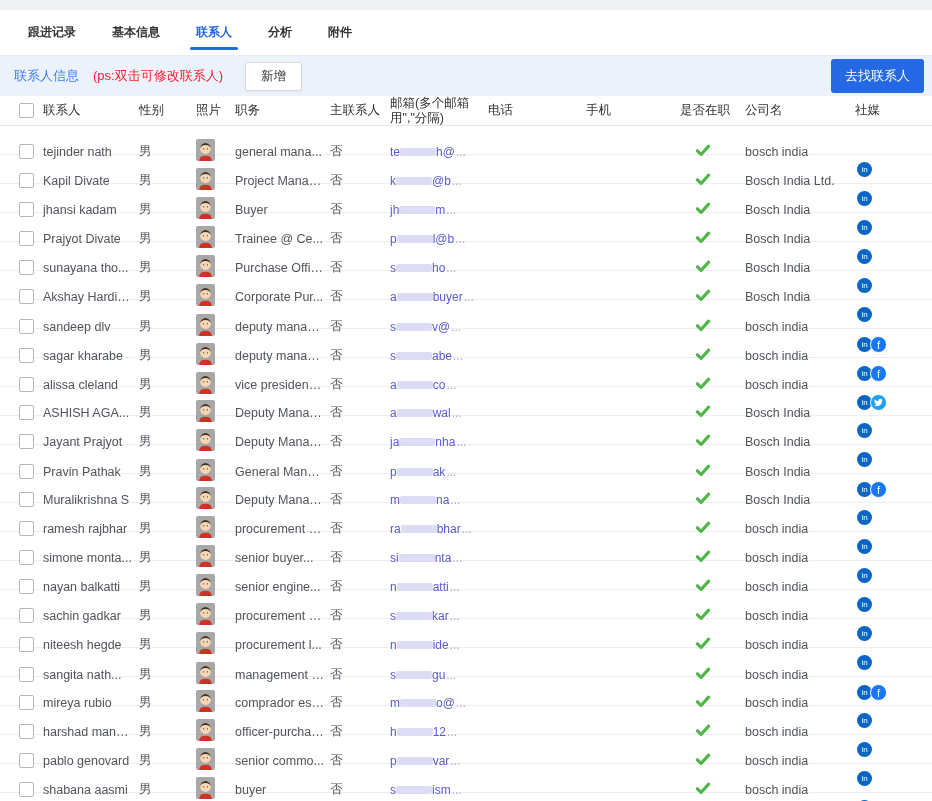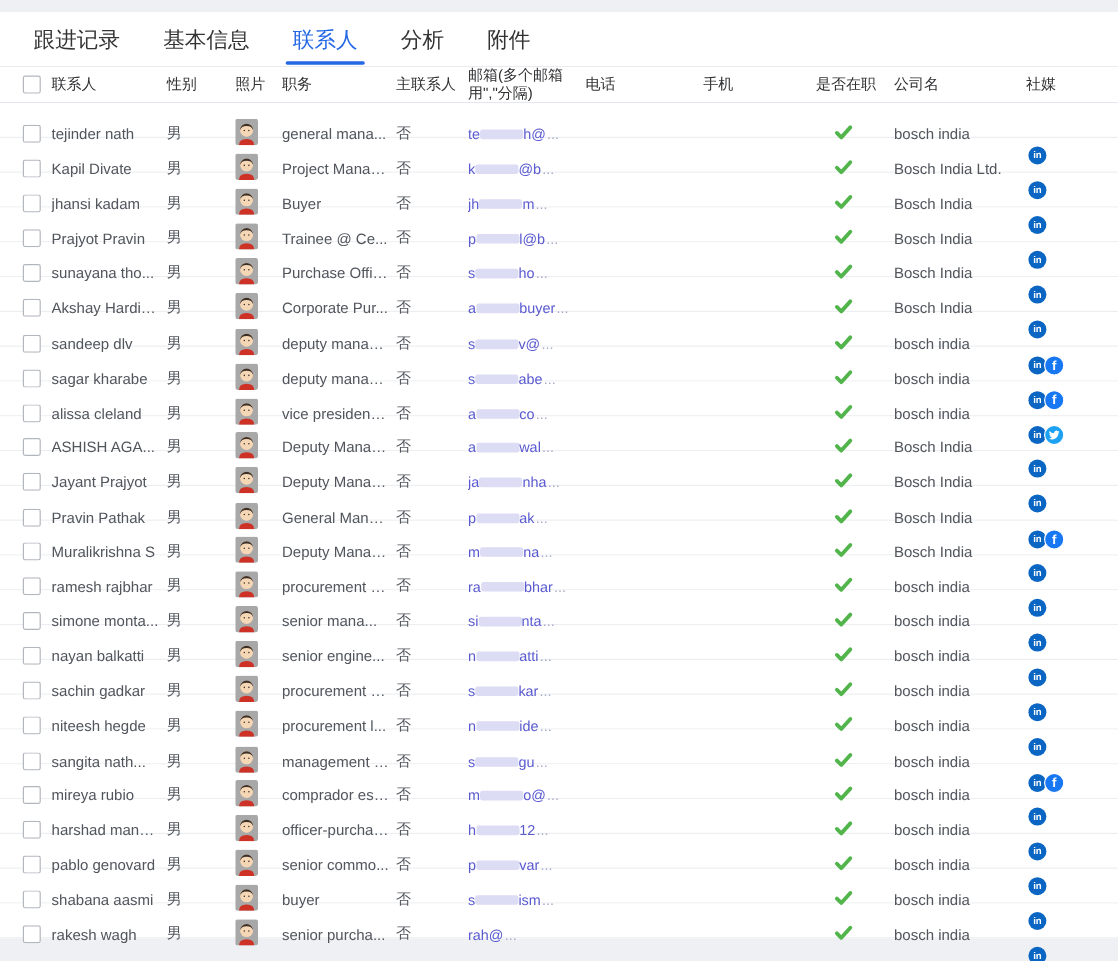--- a/index.html
+++ b/index.html
@@ -8,21 +8,21 @@
     background:#eef0f3;
     font-family:"Liberation Sans","DejaVu Sans",sans-serif;
     color:#515a6e;font-size:12.5px;
     -webkit-font-smoothing:antialiased;
   }
   .page{margin-top:10px;background:#fff;}
 
   
   .tabbar{display:flex;align-items:center;height:45px;background:#fff;
     border-bottom:1px solid #e9ebef;padding-left:26px;}
-  .tab{position:relative;margin-right:32px;font-size:18px;font-weight:normal;
+  .tab{position:relative;margin-right:32px;font-size:12px;font-weight:bold;
     color:#333;cursor:pointer;padding:4px 2px;}
   .tab.active{color:#2568e4;}
   .tab.active::after{content:"";position:absolute;left:-4px;right:-4px;bottom:-5px;
     height:3px;border-radius:2px;background:#2568e4;}
 
   
   .toolbar{display:flex;align-items:center;height:40px;background:#ecf2fc;
     padding:0 8px 0 14px;}
   .tb-title{color:#3e7bfa;font-size:13px;}
   .tb-hint{color:#f5222d;font-size:13px;margin-left:14px;}
@@ -53,21 +53,21 @@
   .email .blur{display:inline-block;width:36px;height:8px;background:#dcdcf4;
     border-radius:2px;vertical-align:baseline;}
   .ell{color:#a9a9c9;font-size:12px;margin-left:1px;}
 
   
   .check{display:inline-block;width:16px;height:16px;margin-left:15px;line-height:0;}
 
   
   .social-cell{display:flex;align-items:center;padding-left:2px;}
   .sicon{width:15px;height:15px;border-radius:50%;display:inline-flex;align-items:center;
-    justify-content:center;color:#fff;font-size:8px;font-weight:bold;cursor:pointer;
+    justify-content:center;color:#fff;font-size:8px;font-weight:normal;cursor:pointer;
     flex:0 0 auto;margin-top:36px;}
   .sicon.linkedin{background:#0a66c2;z-index:1;}
   .sicon.facebook{background:#1877f2;width:17px;height:17px;margin-left:-2px;
     font-size:11px;border:1px solid #fff;box-sizing:border-box;z-index:2;}
   .sicon.twitter{background:#1da1f2;width:17px;height:17px;margin-left:-2px;
     border:1px solid #fff;box-sizing:border-box;z-index:2;}
   .sicon.twitter svg{width:9px;height:9px;}
 </style>
 </head>
 <body>
@@ -75,20 +75,26 @@
 <div class="page">
 
   <div class="tabbar" id="tabs">
       <div class="tab">跟进记录</div>
       <div class="tab">基本信息</div>
       <div class="tab active">联系人</div>
       <div class="tab">分析</div>
       <div class="tab">附件</div>
     </div>
 
+  <div class="toolbar">
+    <span class="tb-title">联系人信息</span>
+    <span class="tb-hint">(ps:双击可修改联系人)</span>
+    <button class="btn-add">新增</button>
+    <button class="btn-find">去找联系人</button>
+  </div>
 
   <div class="grid thead">
     <div class="hcell"><span class="cb"></span></div>
     <div class="hcell">联系人</div>
     <div class="hcell">性别</div>
     <div class="hcell">照片</div>
     <div class="hcell">职务</div>
     <div class="hcell">主联系人</div>
     <div class="hcell">邮箱(多个邮箱用","分隔)</div>
     <div class="hcell">电话</div>
@@ -199,21 +205,21 @@
           </svg>
         </span>
       </div>
       <div class="cell">Bosch India</div>
       <div class="social-cell">
           <span class="sicon linkedin">in</span>
         </div>
     </div>
       <div class="grid trow">
       <div class="cell"><span class="cb"></span></div>
-      <div class="cell">Prajyot Pravin</div>
+      <div class="cell">Prajyot Divate</div>
       <div class="cell">男</div>
       <div class="cell">
         <span class="avatar">
           <svg viewBox="0 0 19 22" width="19" height="22">
             <rect width="19" height="22" rx="2" fill="#a8a8a8"></rect>
             <circle cx="9.5" cy="9.5" r="5.4" fill="#f6d7b5"></circle>
             <path d="M4.1 9.5 a5.4 5.4 0 0 1 10.8 0 q-0.9-3.6-5.4-3.6 q-4.5 0-5.4 3.6z" fill="#3b2f28"></path>
             <path d="M3.2 22 q0-5.2 6.3-5.2 q6.3 0 6.3 5.2z" fill="#ce3125"></path>
             <circle cx="7.6" cy="9.8" r="0.65" fill="#3b2f28"></circle>
             <circle cx="11.4" cy="9.8" r="0.65" fill="#3b2f28"></circle>
@@ -606,21 +612,21 @@
           <svg viewBox="0 0 19 22" width="19" height="22">
             <rect width="19" height="22" rx="2" fill="#a8a8a8"></rect>
             <circle cx="9.5" cy="9.5" r="5.4" fill="#f6d7b5"></circle>
             <path d="M4.1 9.5 a5.4 5.4 0 0 1 10.8 0 q-0.9-3.6-5.4-3.6 q-4.5 0-5.4 3.6z" fill="#3b2f28"></path>
             <path d="M3.2 22 q0-5.2 6.3-5.2 q6.3 0 6.3 5.2z" fill="#ce3125"></path>
             <circle cx="7.6" cy="9.8" r="0.65" fill="#3b2f28"></circle>
             <circle cx="11.4" cy="9.8" r="0.65" fill="#3b2f28"></circle>
           </svg>
         </span>
       </div>
-      <div class="cell">senior mana...</div>
+      <div class="cell">senior buyer...</div>
       <div class="cell">否</div>
       <div class="cell email-wrap">
         <a class="email"><span>si</span><span class="blur"></span><span>nta</span></a><span class="ell">...</span>
       </div>
       <div class="cell"></div>
       <div class="cell"></div>
       <div class="cell">
         <span class="check">
           <svg viewBox="0 0 20 20" width="16" height="16">
             <path d="M3 11 l4.6 4.6 L17 5.2" stroke="#52b54b" stroke-width="4" fill="none" stroke-linecap="round" stroke-linejoin="round"></path>

